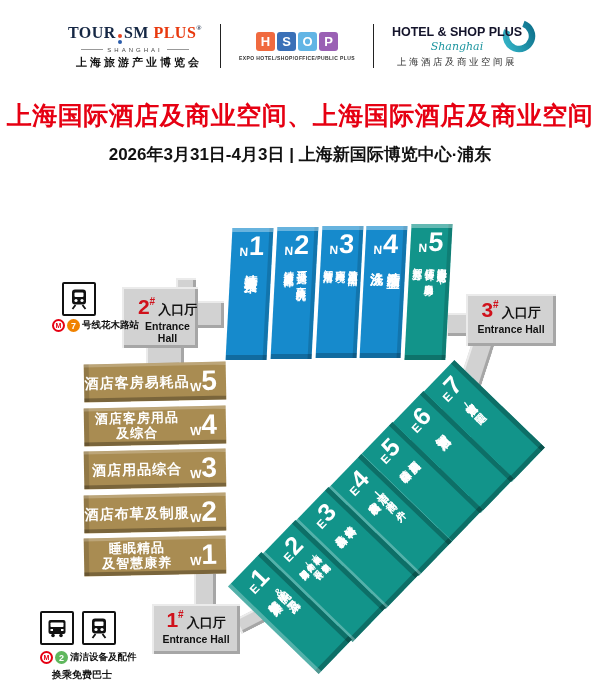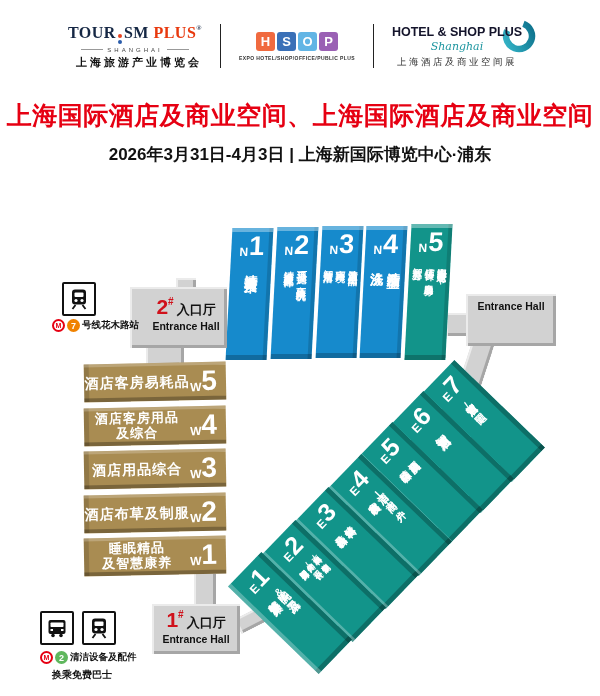--- a/index.html
+++ b/index.html
@@ -72,21 +72,21 @@
   .eslab .hnum{font-size:25px;} .eslab .hlabel{margin-top:4px;}
   .eslab .vtext{letter-spacing:0.5px;}
   .p-e1{left:266px;top:550px;z-index:3;} .p-e2{left:300px;top:518px;} .p-e3{left:333px;top:485px;}
   .p-e4{left:366px;top:452px;} .p-e5{left:397px;top:420px;} .p-e6{left:428px;top:389px;} .p-e7{left:459px;top:358px;}
   .vt-e1{font-size:11px;} .vt-e2{font-size:7.5px;} .vt-e3{font-size:10px;} .vt-e6{font-size:12px;letter-spacing:2px;} .vt-e7{font-size:10px;}
 
   
   .c-2tab{left:176px;top:278px;width:20px;height:16px;z-index:1;}
   .c-2arm{left:194px;top:301px;width:30px;height:27px;z-index:1;}
   .c-2stem{left:146px;top:343px;width:38px;height:24px;z-index:1;}
-  .e2-main{left:130px;top:287px;width:97px;height:61px;z-index:4;padding-top:9px;box-sizing:border-box;padding-left:15px;}
+  .e2-main{left:122px;top:287px;width:76px;height:61px;z-index:4;padding-top:9px;box-sizing:border-box;padding-left:15px;}
   .c-3arm{left:446px;top:313px;width:28px;height:23px;z-index:1;}
   .c-3tail{left:474px;top:338px;width:22px;height:84px;transform:rotate(18deg);transform-origin:50% 0;z-index:1;}
   .e3-main{left:466px;top:294px;width:90px;height:52px;z-index:4;padding-top:5px;box-sizing:border-box;}
   .c-1stem{left:194px;top:572px;width:22px;height:36px;z-index:1;}
   .c-1arm{left:236px;top:610px;width:38px;height:16px;transform:rotate(-27deg);z-index:1;}
   .e1-main{left:152px;top:604px;width:88px;height:50px;z-index:4;padding-top:5px;box-sizing:border-box;}
 
   
   .tbox{position:absolute;width:34px;height:34px;background:#fff;border:2.5px solid #111;border-radius:2px;display:flex;align-items:center;justify-content:center;box-sizing:border-box;z-index:4;}
   .st-a-box{left:62px;top:282px;}
@@ -312,20 +312,21 @@
   </div>
 
   <div class="gray e2-main">
     <div class="ehall-text">
       <div><span class="enum">2</span><span class="ehash">#</span><span class="ecn">入口厅</span></div>
       <div class="een">Entrance Hall</div>
     </div>
   </div>
   <div class="gray e3-main">
     <div class="ehall-text">
+      <div><span class="enum">3</span><span class="ehash">#</span><span class="ecn">入口厅</span></div>
       <div class="een">Entrance Hall</div>
     </div>
   </div>
   <div class="gray e1-main">
     <div class="ehall-text">
       <div><span class="enum">1</span><span class="ehash">#</span><span class="ecn">入口厅</span></div>
       <div class="een">Entrance Hall</div>
     </div>
   </div>
 

